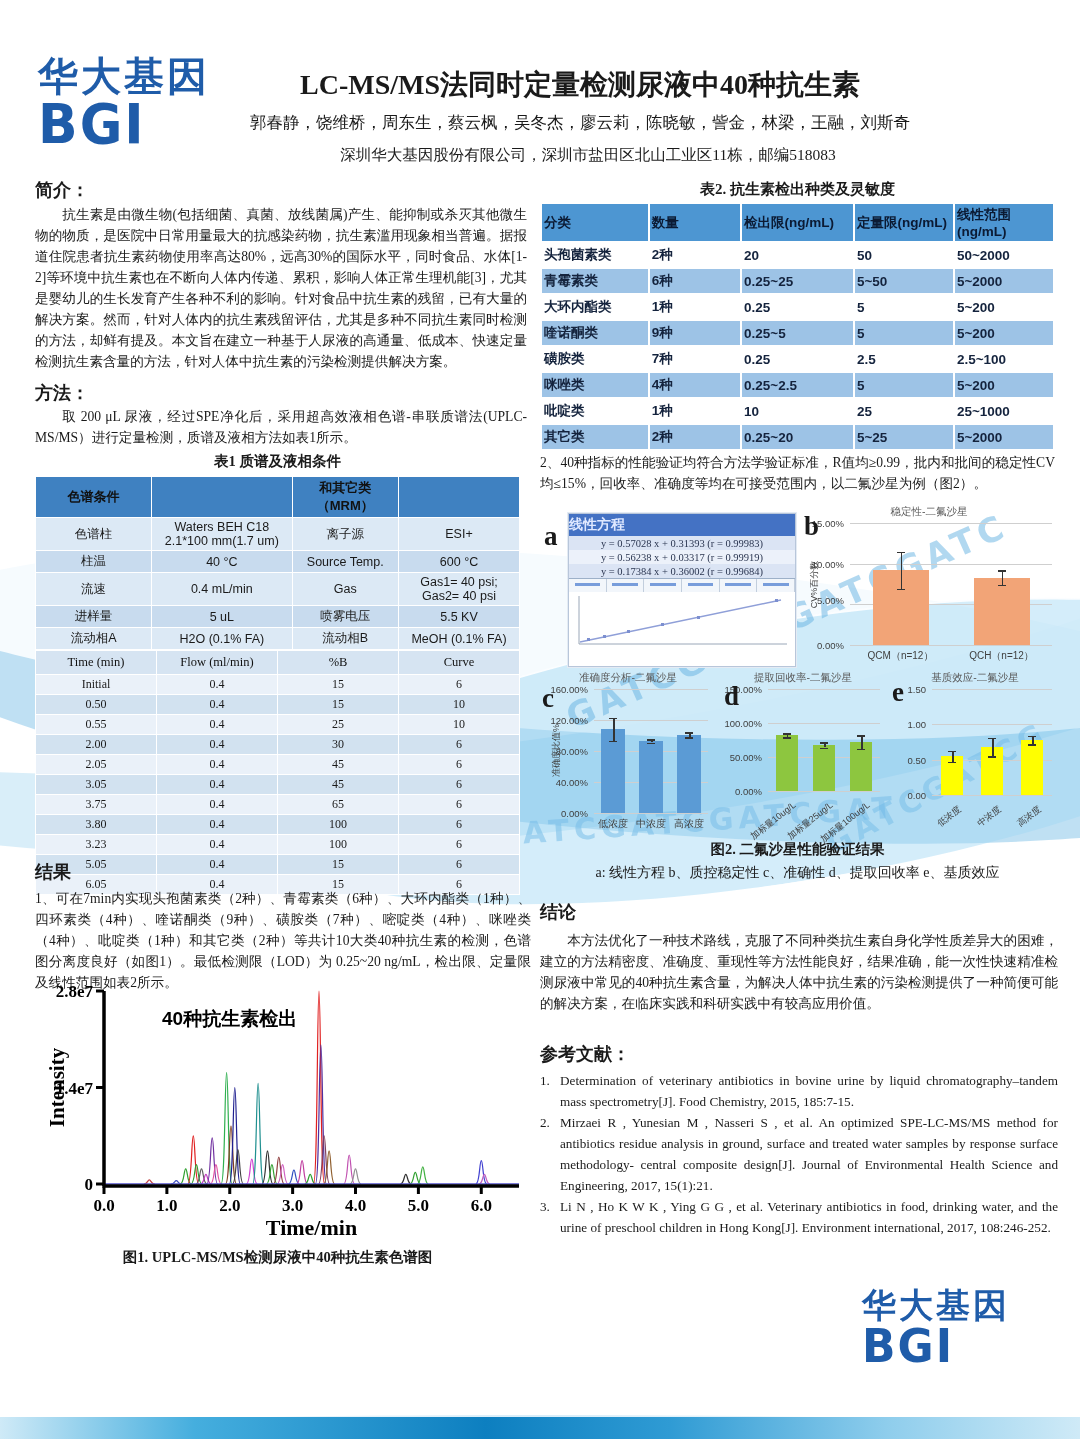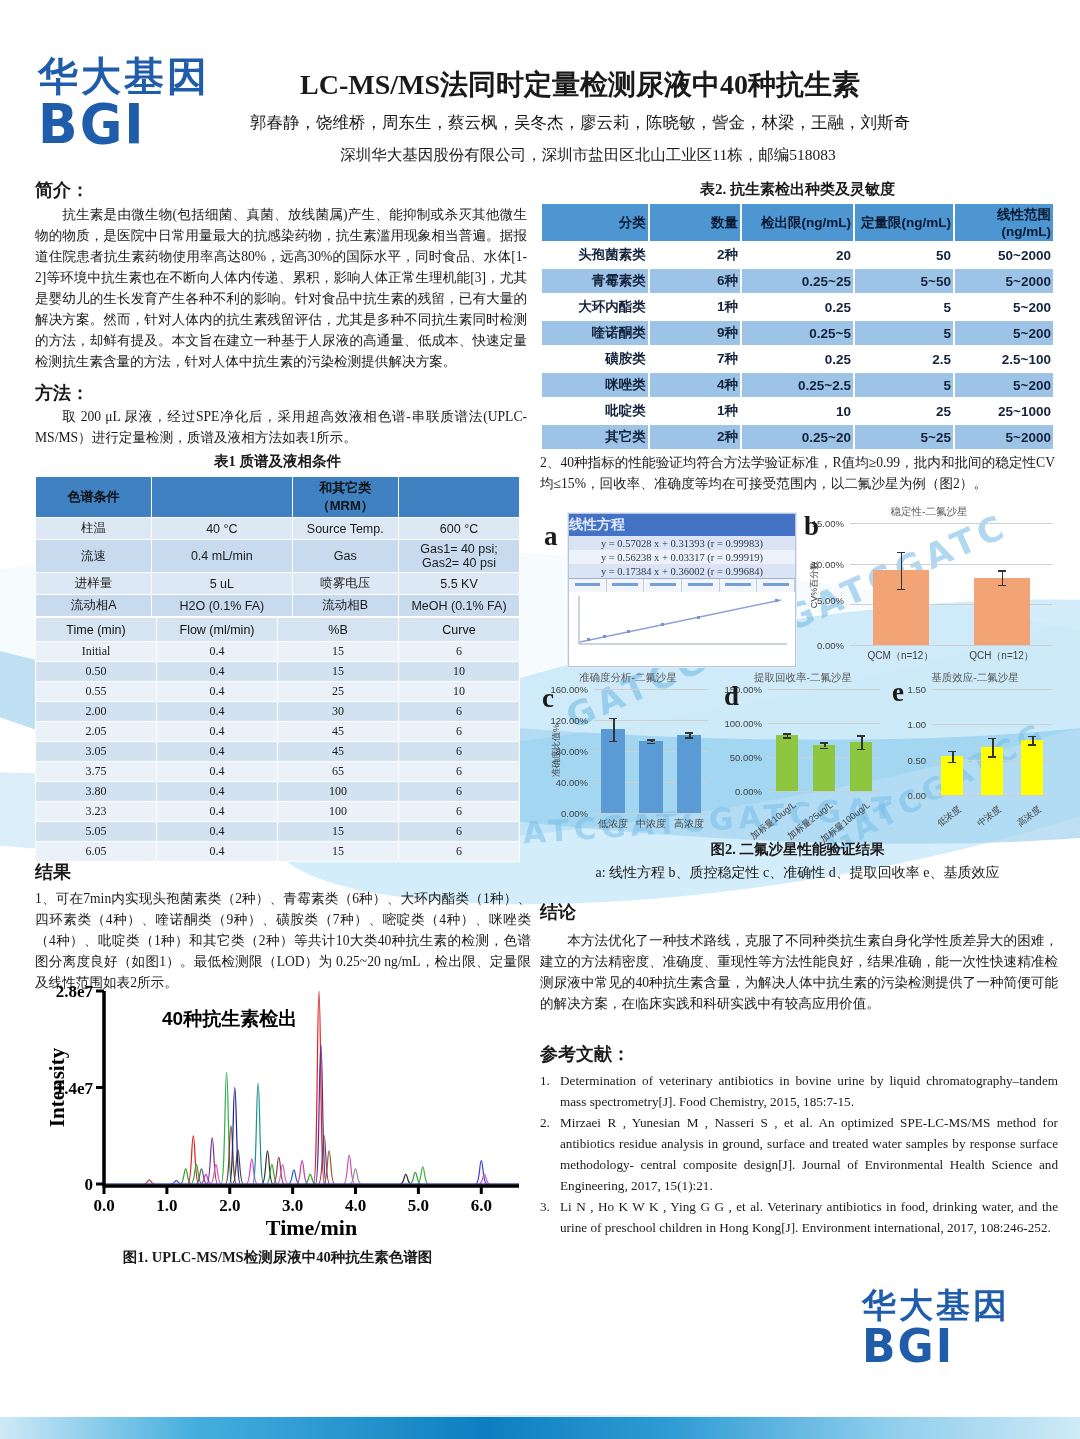--- a/index.html
+++ b/index.html
@@ -32,26 +32,26 @@
   
   table{border-collapse:collapse;table-layout:fixed;z-index:2;position:relative;width:100%;
         font-family:"Liberation Sans","DejaVu Sans",sans-serif;}
   .t1{font-size:12.5px;}
   .t1 th,.t1 td{border:1px solid #ffffff;text-align:center;padding:2px 2px;}
   .t1 thead th{background:#3f81c1;font-weight:bold;color:#111;height:24px;font-size:13px;}
   .t1 tbody tr:nth-child(odd) td{background:#dce9f5;}
   .t1 tbody tr:nth-child(even) td{background:#c8dbee;}
   .t1band td{background:#5b9bd5 !important;font-weight:bold;height:20px;font-size:13px;}
   .t1g{font-size:12px;}
-  .t1g thead th{background:#d6e4f2;font-weight:normal;font-family:Liberation Sans, sans-serif;font-size:12.5px;height:19px;}
+  .t1g thead th{background:#d6e4f2;font-weight:normal;font-family:Liberation Serif, serif;font-size:12.5px;height:19px;}
   .t1g tbody td{height:14.5px;font-family:"Liberation Serif",serif;}
   .t1g tbody tr:nth-child(odd) td{background:#eaf1f9;}
   .t1g tbody tr:nth-child(even) td{background:#d2e2f0;}
   .t2{font-size:13.5px;}
-  .t2 th,.t2 td{border:2px solid #ffffff;text-align:right;padding:2px;}
+  .t2 th,.t2 td{border:2px solid #ffffff;text-align:left;padding:2px;}
   .t2 thead th{background:#4d96d2;font-weight:bold;height:32px;color:#0b1a33;}
   .t2 td{height:20px;font-weight:600;color:#14233d;}
   .t2 tbody tr:nth-child(odd) td{background:#ffffff;}
   .t2 tbody tr:nth-child(even) td{background:#9dc3e6;}
   
   .fig2{z-index:2;}
   .pletter{position:absolute;font-size:27px;font-weight:bold;font-family:"Liberation Serif",serif;z-index:4;}
   .bar-chart{position:absolute;z-index:3;}
   .bc-title{position:absolute;top:0;left:0;right:0;text-align:center;font-family:"Liberation Sans",sans-serif;
             font-size:10.5px;color:#595959;}
@@ -128,20 +128,26 @@
       </colgroup>
     <thead>
       <tr>
         <th>色谱条件</th>
         <th></th>
         <th>和其它类（MRM）</th>
         <th></th>
       </tr>
     </thead>
     <tbody>
+        <tr>
+          <td>色谱柱</td>
+          <td>Waters BEH C18 2.1*100 mm(1.7 um)</td>
+          <td>离子源</td>
+          <td>ESI+</td>
+        </tr>
         <tr>
           <td>柱温</td>
           <td>40 °C</td>
           <td>Source Temp.</td>
           <td>600 °C</td>
         </tr>
         <tr>
           <td>流速</td>
           <td>0.4 mL/min</td>
           <td>Gas</td>

